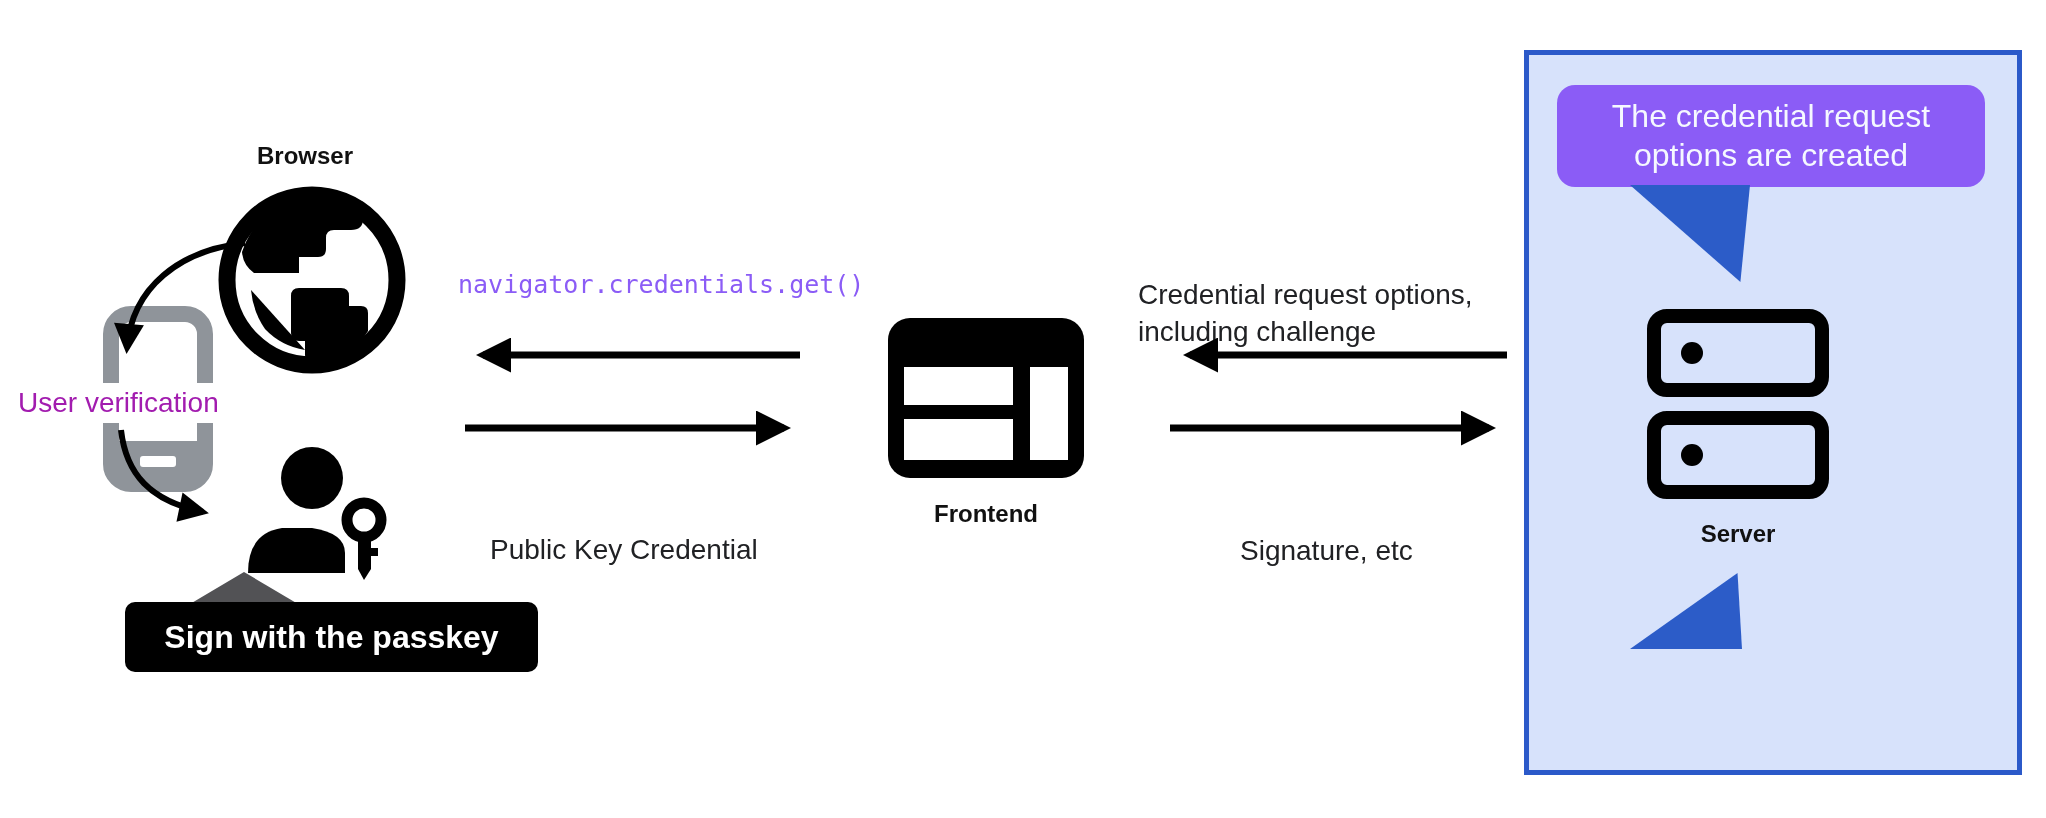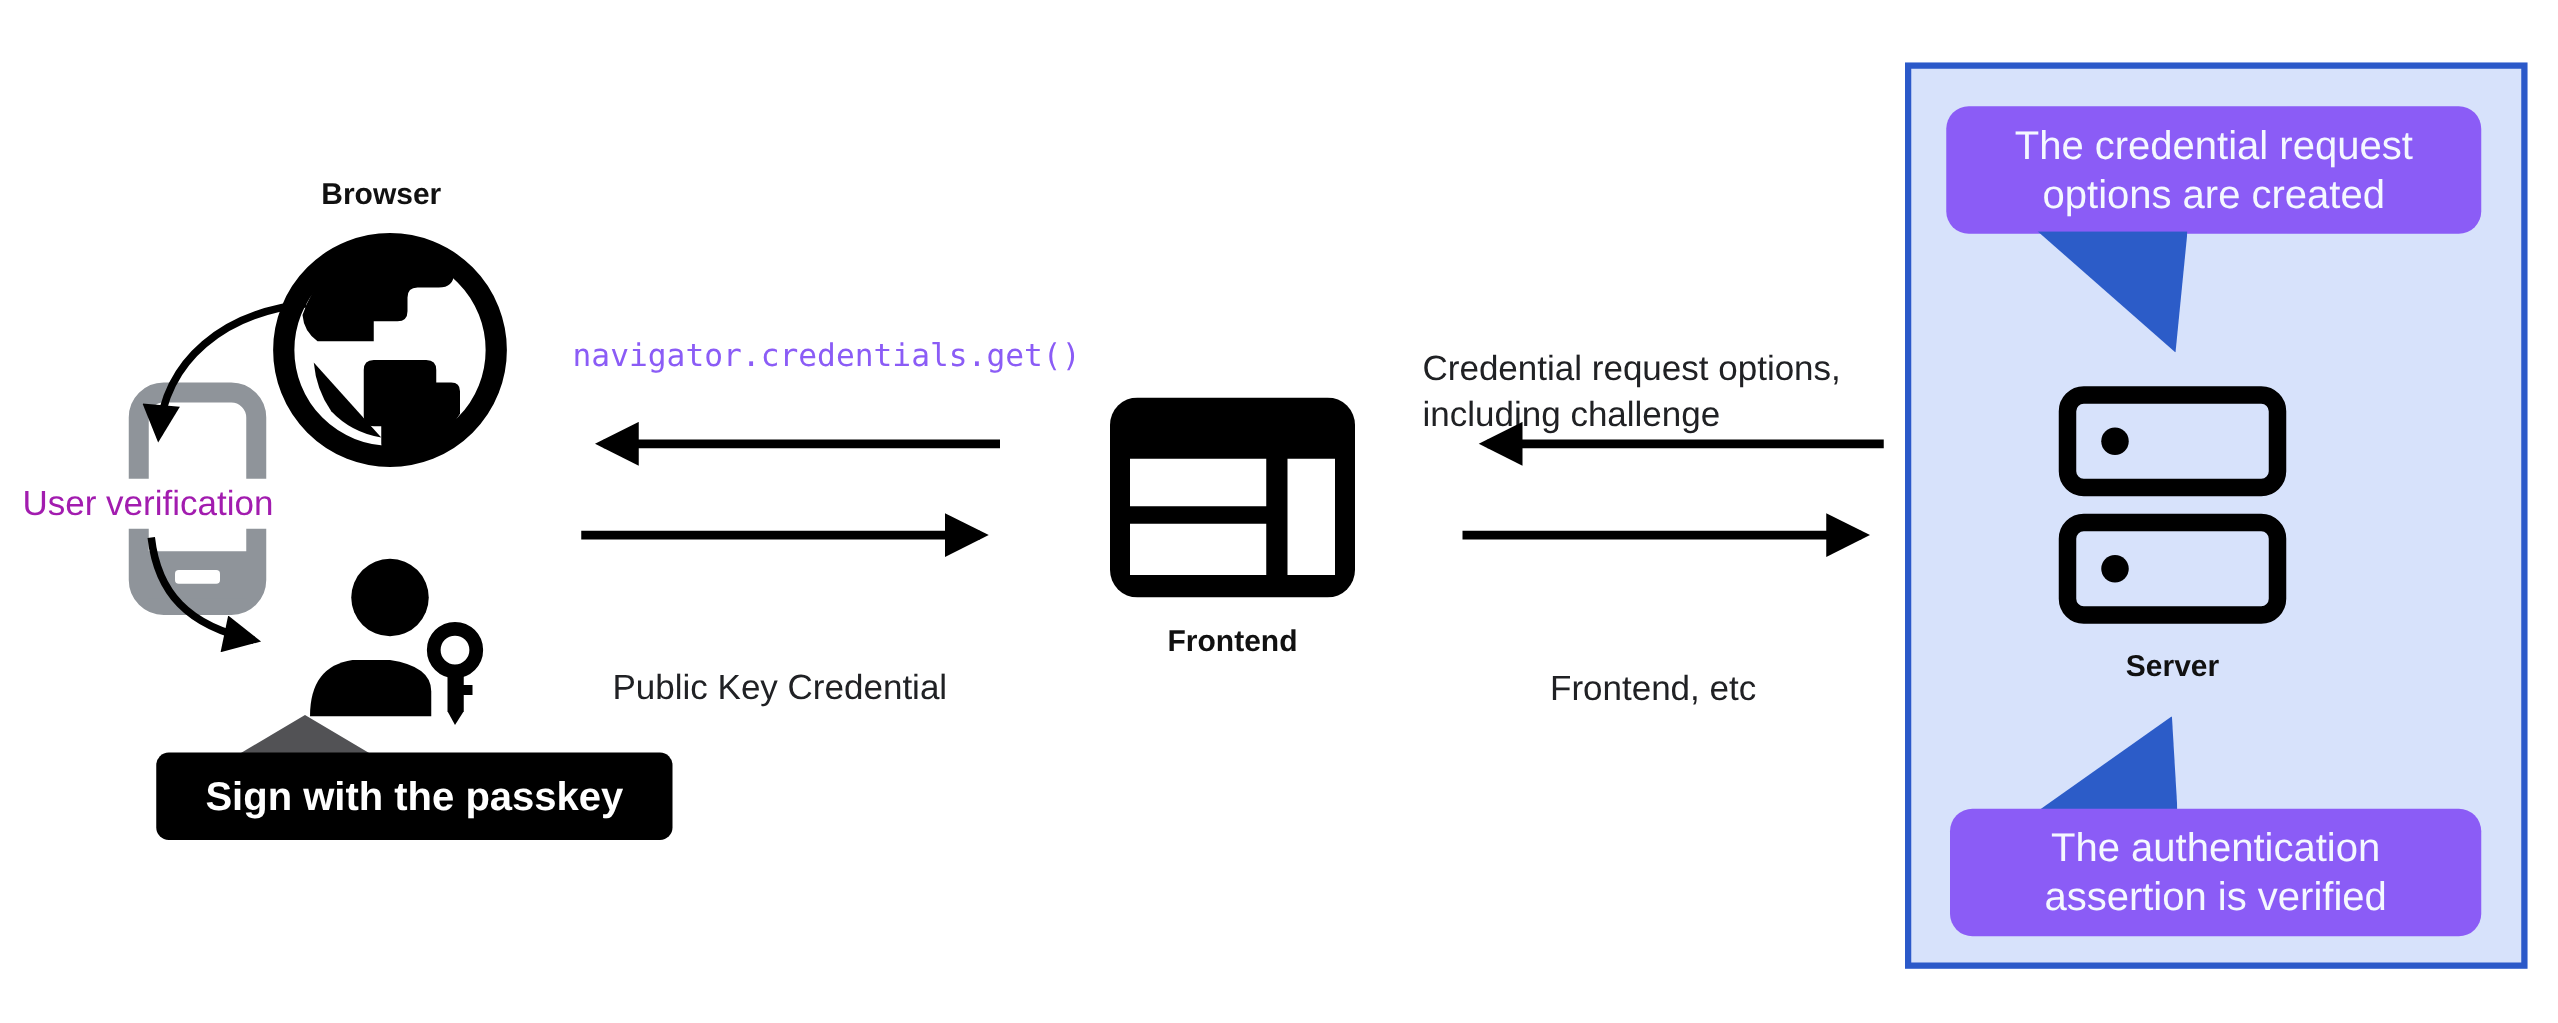--- a/index.html
+++ b/index.html
@@ -132,39 +132,35 @@
 
   <div class="abs flow-label" style="left:490px;top:488px">Public Key Credential</div>
 
   <div class="abs icon-label" style="left:888px;top:500px;width:196px">Frontend</div>
 
   <div class="abs flow-label" style="left:1138px;top:230px;line-height:37px">
     <span style="display:block">Credential request options,</span>
     <span style="display:block">including challenge</span>
   </div>
 
-  <div class="abs flow-label" style="left:1240px;top:489px">Frontend, etc</div>
+  <div class="abs flow-label" style="left:1240px;top:489px">Signature, etc</div>
 
   <div class="abs panel">
 
     <div class="callout callout-top">
       <span>The credential request</span>
       <span>options are created</span>
     </div>
     <div class="tail-top"></div>
 
     <svg class="abs" style="left:117px;top:253px" width="184" height="192" viewBox="0 0 184 192">
       <rect x="8" y="8" width="168" height="74" rx="13" fill="none" stroke="#000" stroke-width="14"></rect>
       <rect x="8" y="110" width="168" height="74" rx="13" fill="none" stroke="#000" stroke-width="14"></rect>
       <circle cx="46" cy="45" r="11" fill="#000"></circle>
       <circle cx="46" cy="147" r="11" fill="#000"></circle>
     </svg>
     <div class="icon-label server-label">Server</div>
 
     <div class="tail-bottom"></div>
-    <div class="callout callout-bottom">
-      <span>The authentication</span>
-      <span>assertion is verified</span>
-    </div>
 
   </div>
 
 </div>
 
 </body></html>

